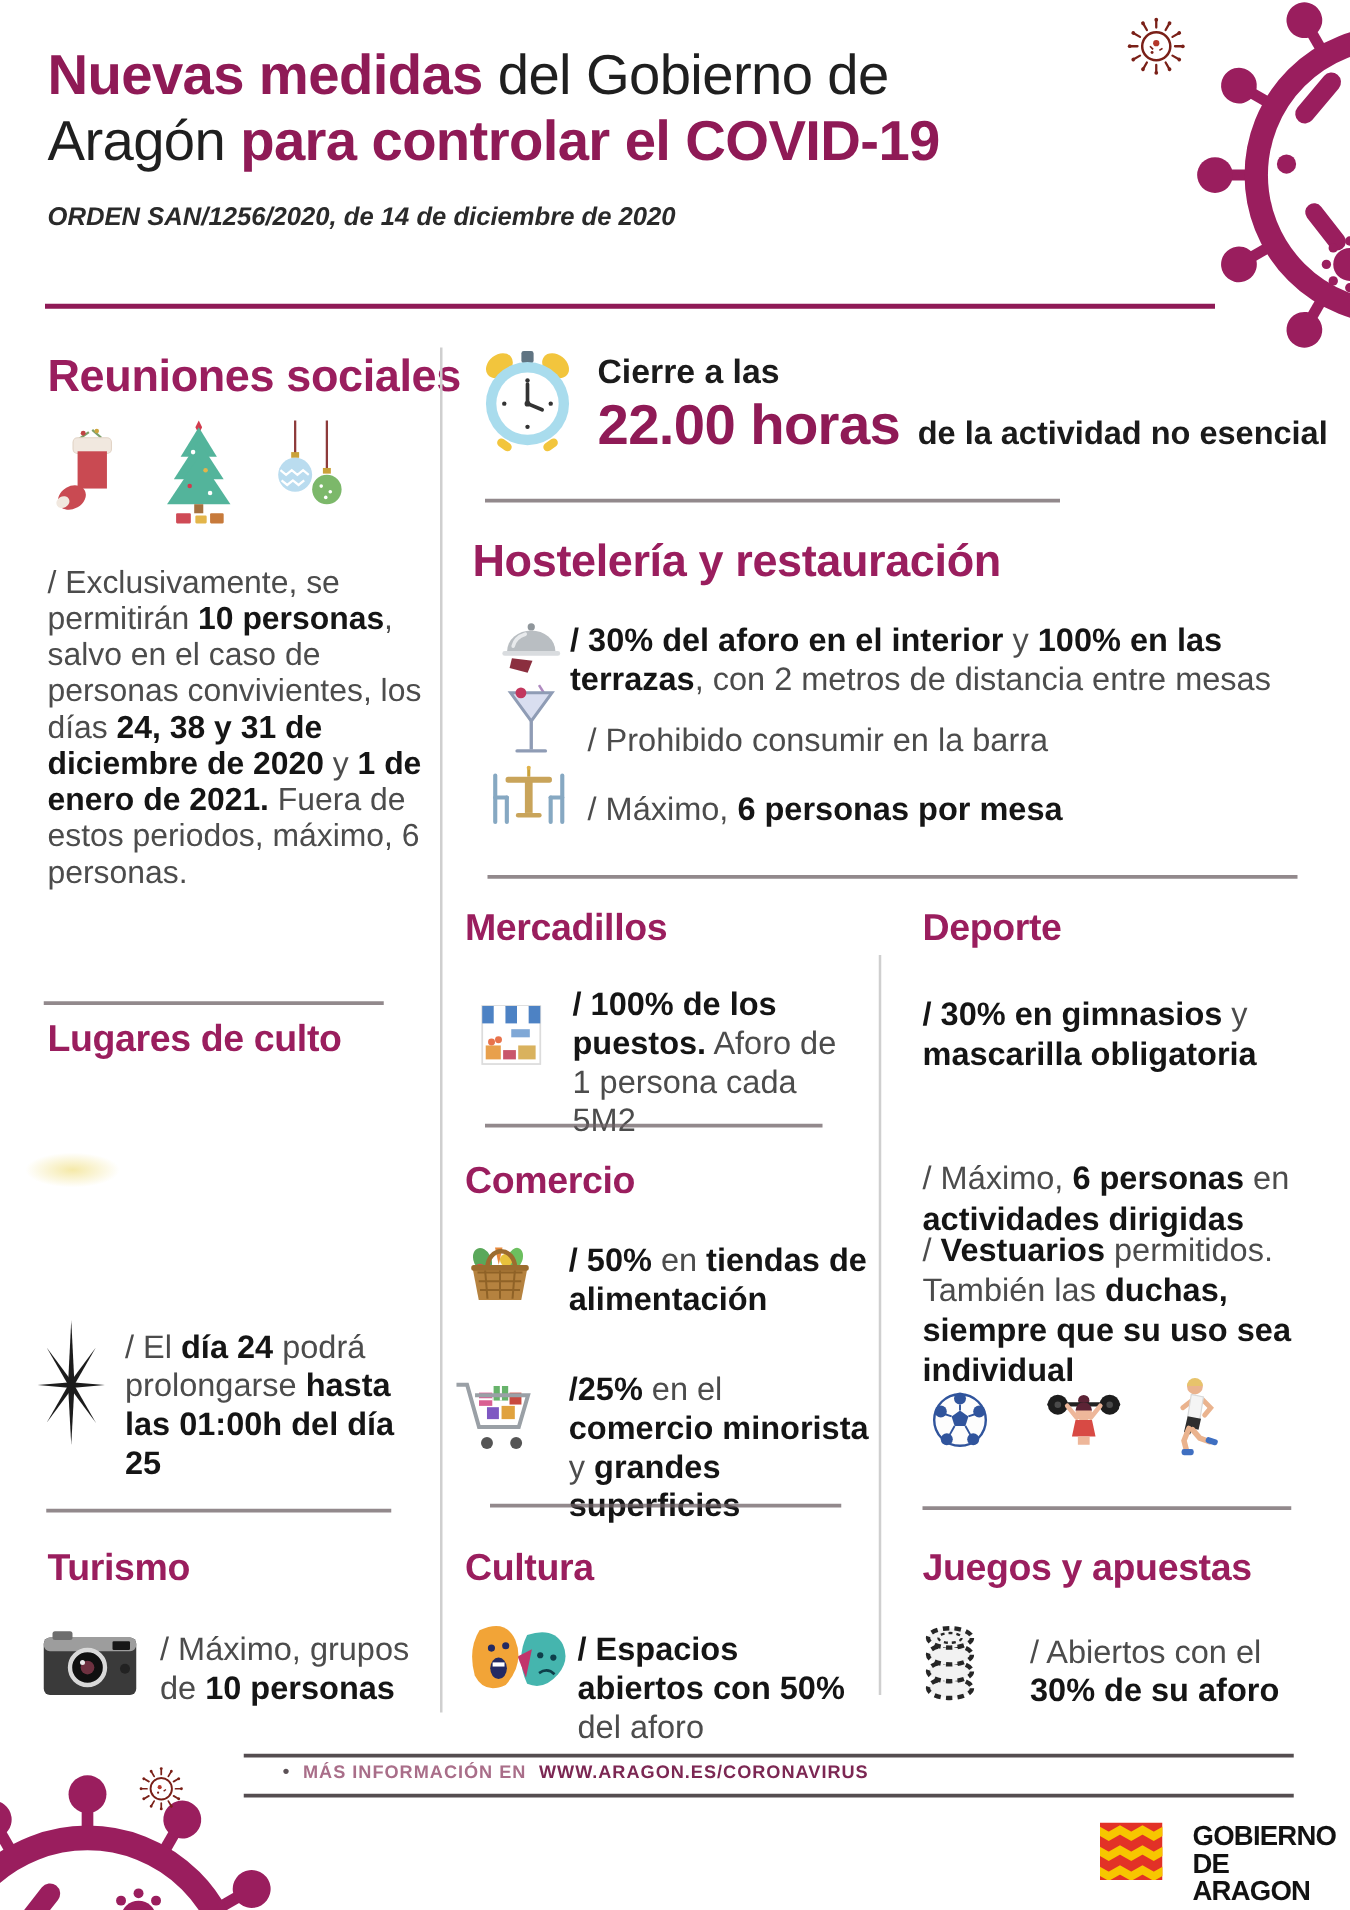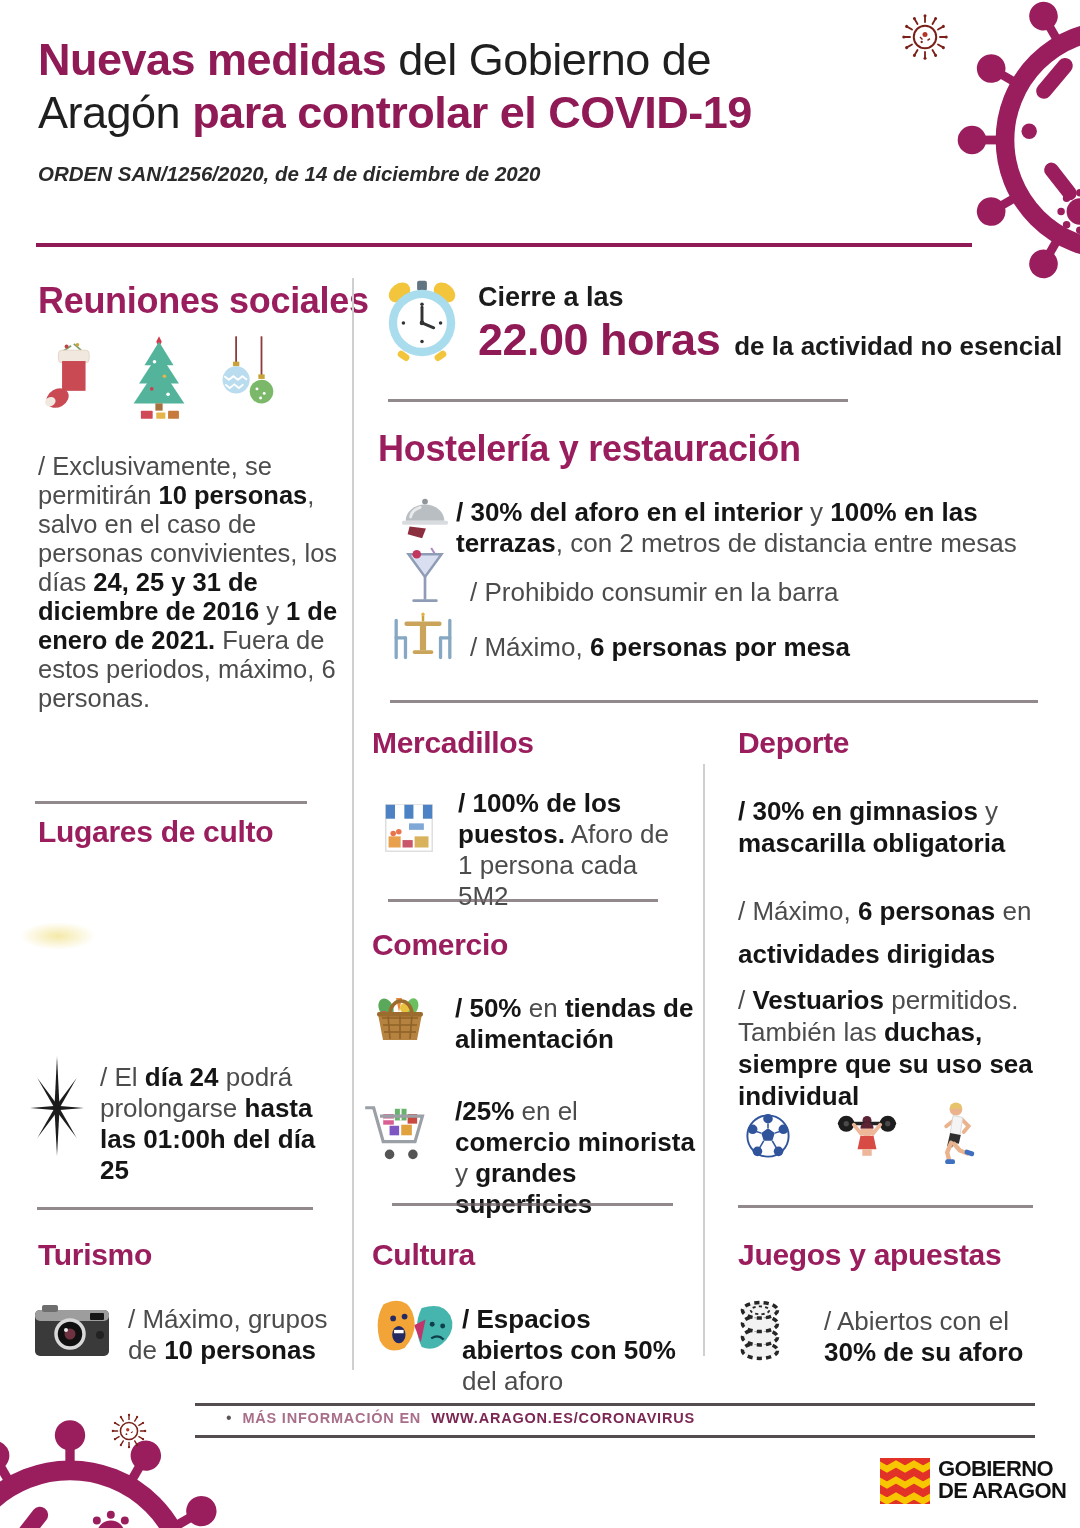--- a/index.html
+++ b/index.html
@@ -45,21 +45,21 @@
   .closure-tail{font-size:26px;font-weight:800;color:var(--ink);}
 
   
   .finfo{left:226px;top:1409px;display:flex;align-items:center;gap:10px;
          font-size:14.5px;letter-spacing:.8px;white-space:nowrap;}
   .finfo .fb{color:#5c5256;font-size:16px;}
   .finfo .fp{color:#a96e89;font-weight:600;}
   .finfo .fu{color:#7c2753;font-weight:800;}
   .frule{left:195px;width:840px;height:3px;background:#544d50;}
   .logo{left:880px;top:1458px;display:flex;gap:8px;align-items:flex-start;}
-  .logo-text{font-size:22px;font-weight:800;color:#121212;line-height:22px;letter-spacing:-0.6px;}
+  .logo-text{font-size:22px;font-weight:800;color:#121212;line-height:22px;letter-spacing:-0.6px;margin-left:16px;}
 
   .candle-glow{width:76px;height:28px;
     background:radial-gradient(ellipse at center, rgba(238,218,110,.6) 0%, rgba(238,218,110,0) 70%);}
   svg{display:block;}
 </style>
 </head>
 <body>
 
 <div class="page">
 
@@ -188,21 +188,21 @@
         <path d="M8 53 l5 4 5 -4 5 4 5 -4" stroke="#ffffff" stroke-width="2" fill="none"></path>
         <circle cx="48" cy="61" r="13" fill="#7cb86a"></circle>
         <circle cx="43" cy="58" r="1.6" fill="#ffffff"></circle>
           <circle cx="51" cy="63" r="1.6" fill="#ffffff"></circle>
           <circle cx="47" cy="68" r="1.6" fill="#ffffff"></circle>
       </svg>
     </span>
   </div>
 
   <p class="abs t t-sm" style="left:38px;top:452px;width:300px">
-    <span>/ Exclusivamente, se permitirán </span><b>10 personas</b><span>, salvo en el caso de personas convivientes, los días </span><b>24, 25 y 31 de diciembre de 2016</b><span> y </span><b>1 de enero de 2021.</b><span> Fuera de estos periodos, máximo, 6 personas.</span>
+    <span>/ Exclusivamente, se permitirán </span><b>10 personas</b><span>, salvo en el caso de personas convivientes, los días </span><b>24, 38 y 31 de diciembre de 2020</b><span> y </span><b>1 de enero de 2021.</b><span> Fuera de estos periodos, máximo, 6 personas.</span>
   </p>
 
   <div class="abs rule" style="left:35px;top:801px;width:272px"></div>
 
   <div class="abs h" style="left:38px;top:815px">Lugares de culto</div>
 
   <div class="abs candle-glow" style="left:20px;top:922px"></div>
 
 
   <div class="abs" style="left:28px;top:1054px">
@@ -412,21 +412,21 @@
   </div>
   <p class="abs t" style="left:462px;top:1304px;width:228px">
     <b>/ Espacios abiertos con 50%</b><span> del aforo</span>
   </p>
 
   <div class="abs h" style="left:738px;top:726px">Deporte</div>
 
   <p class="abs t" style="left:738px;top:795px;width:300px;line-height:32px">
     <b>/ 30% en gimnasios</b><span> y </span><b>mascarilla obligatoria</b>
   </p>
-  <p class="abs t" style="left:738px;top:890px;width:300px;line-height:43px">
+  <p class="abs t" style="left:738px;top:926px;width:300px;line-height:33px">
     <span>/ Máximo, </span><b>6 personas</b><span> en </span><b>actividades dirigidas</b>
   </p>
   <p class="abs t" style="left:738px;top:984px;width:302px;line-height:32px">
     <span>/ </span><b>Vestuarios</b><span> permitidos. También las </span><b>duchas, siempre que su uso sea individual</b>
   </p>
 
   <div class="abs" style="left:744px;top:1112px">
     <svg width="48" height="48" viewBox="0 0 50 50">
       <circle cx="25" cy="25" r="21.5" fill="#fdfdfd" stroke="#30549c" stroke-width="2"></circle>
       <polygon points="25,17 32,22 29.5,30 20.5,30 18,22" fill="#30549c"></polygon>

